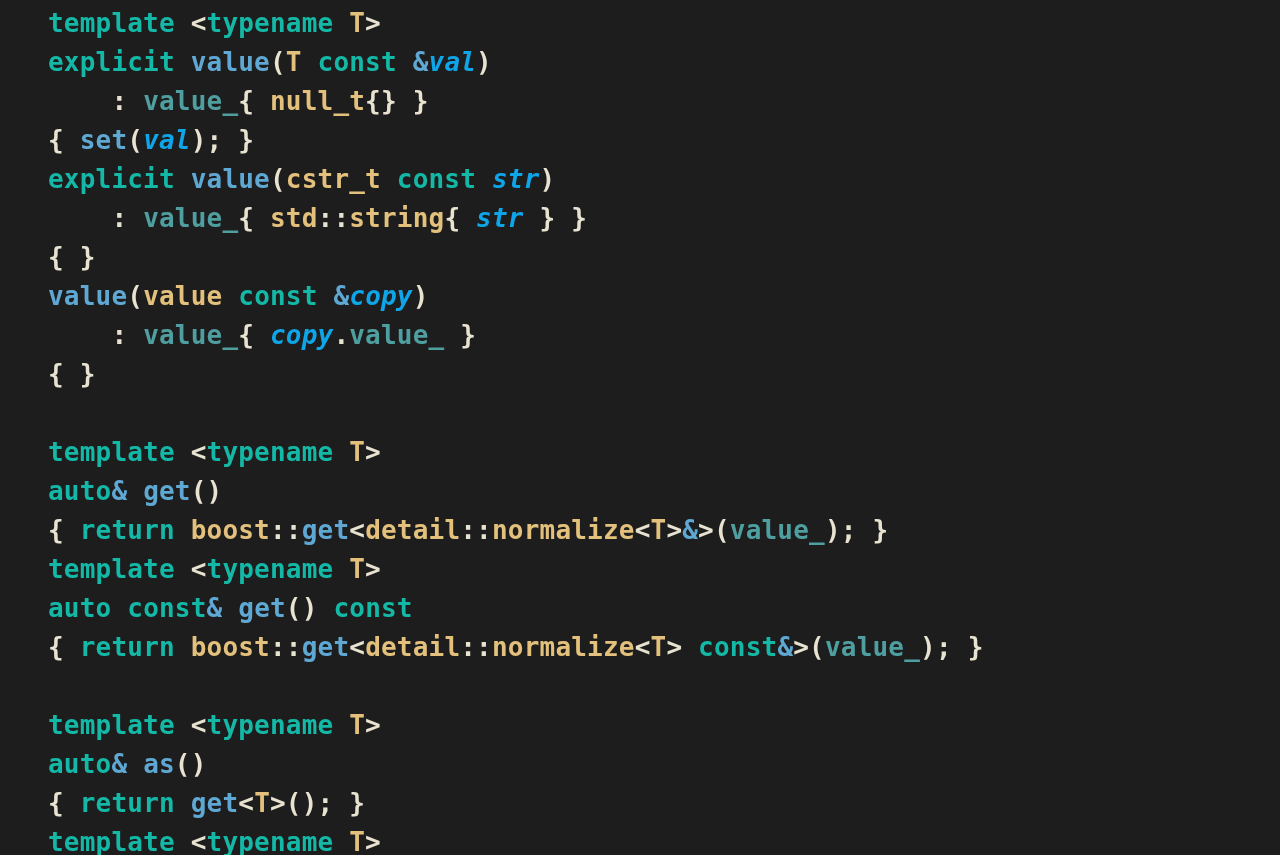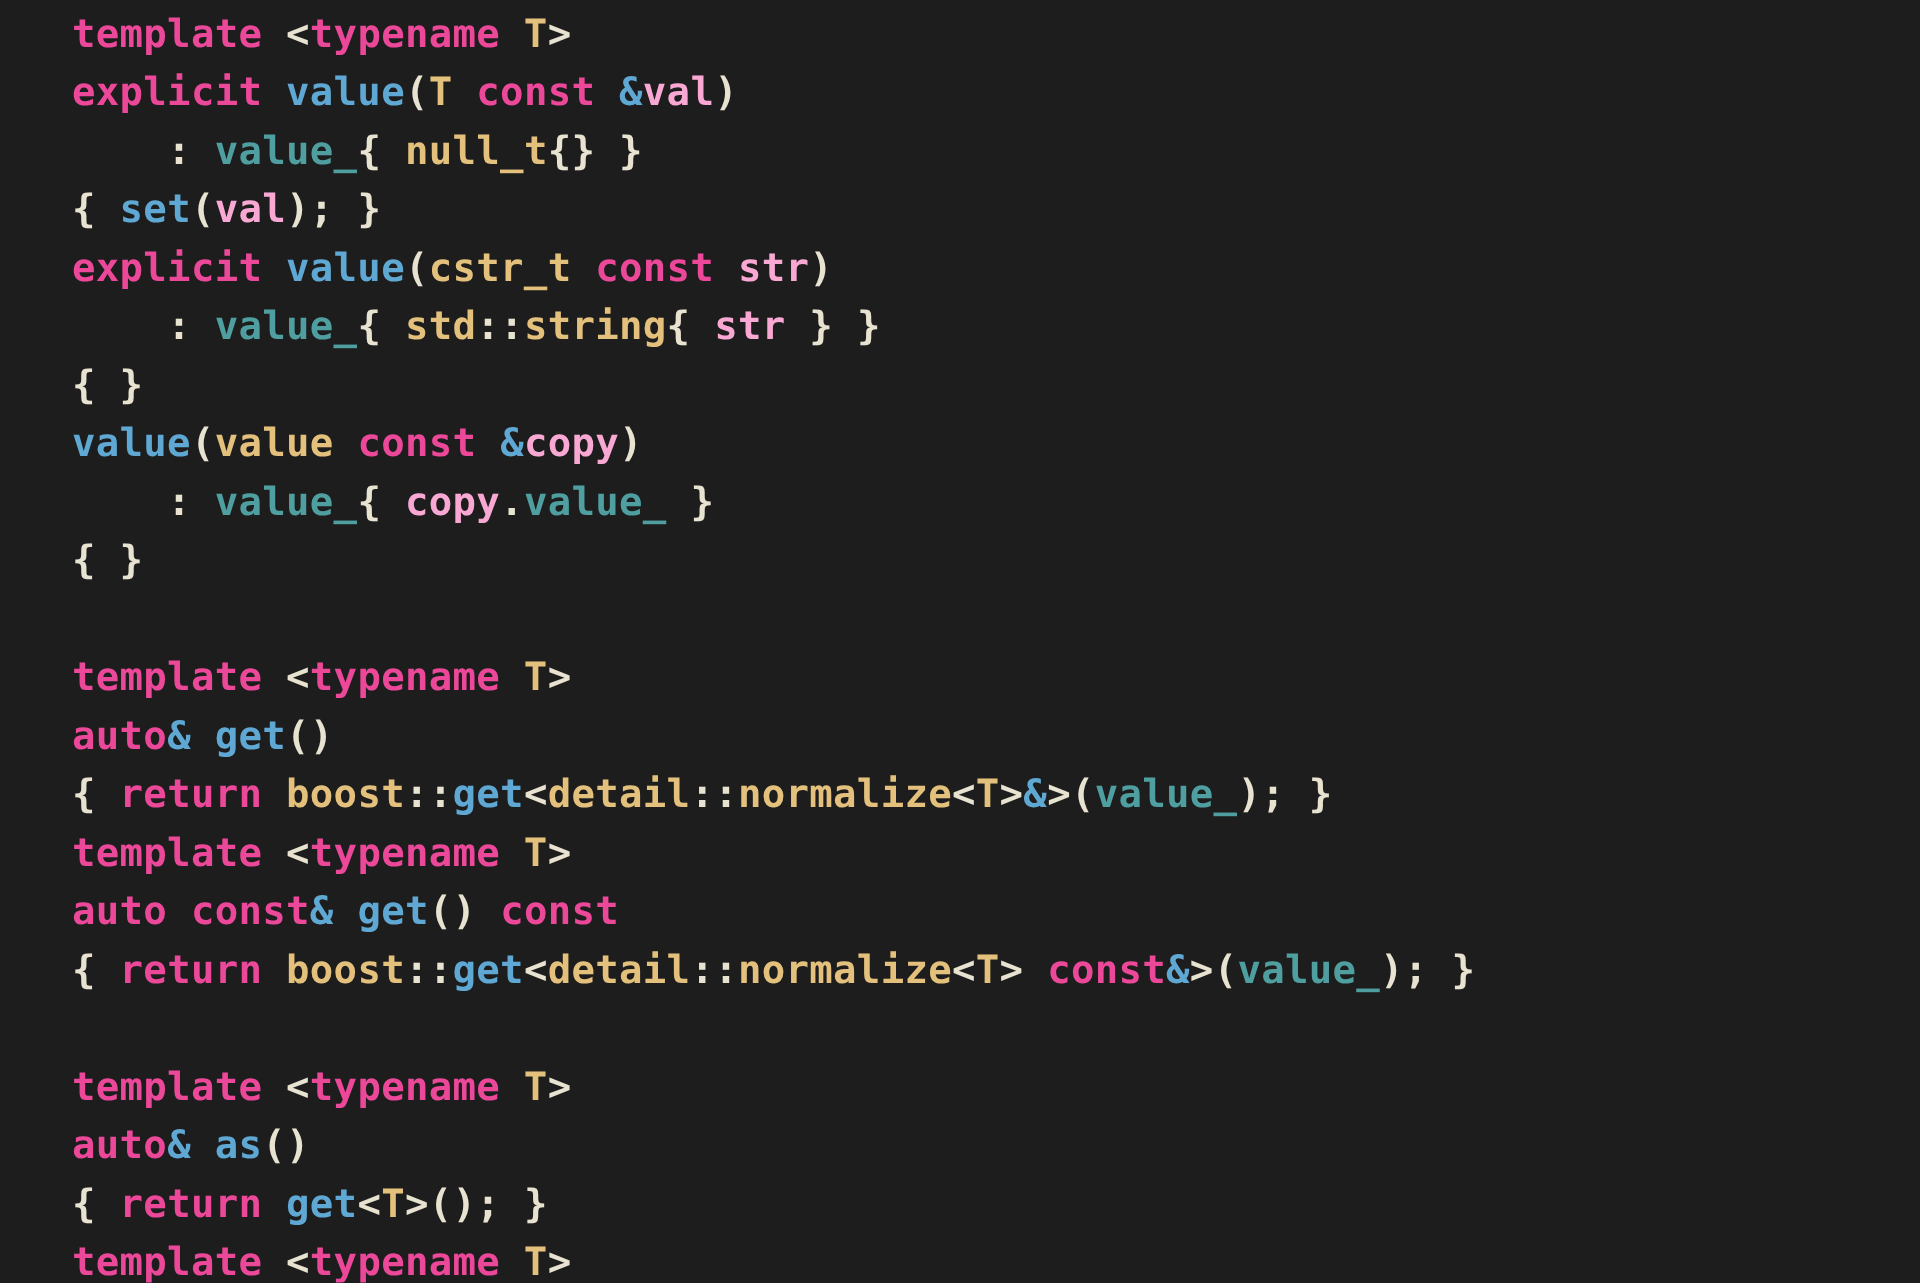--- a/index.html
+++ b/index.html
@@ -14,25 +14,25 @@
     margin: 0;
     padding: 4px 0 0 48px;
     font-family: "Menlo", "Consolas", "DejaVu Sans Mono", monospace;
     font-size: 26px;
     line-height: 39px;
     font-weight: 600;
     letter-spacing: 0.2px;
     color: #e8e2d0;
     white-space: pre;
   }
-  .kw    { color: #ec4899; }     
+  .kw    { color: #14b8a6; }     
   .type  { color: #e3c07b; }     
   .func  { color: #5fa8d3; }     
   .mem   { color: #4f9ea0; }  
-  .param { color: #f9a8d4; }     
+  .param { color: #0ea5e9; font-style: italic; }     
   .op    { color: #5fa8d3; }     
   .plain { color: #e8e2d0; }
 </style>
 </head>
 <body>
 
 <pre class="code"><span><span class="kw">template</span><span class="plain"> </span><span class="plain">&lt;</span><span class="kw">typename</span><span class="plain"> </span><span class="type">T</span><span class="plain">&gt;</span></span>
 <span><span class="kw">explicit</span><span class="plain"> </span><span class="func">value</span><span class="plain">(</span><span class="type">T</span><span class="plain"> </span><span class="kw">const</span><span class="plain"> </span><span class="op">&amp;</span><span class="param">val</span><span class="plain">)</span></span>
 <span><span class="plain">    </span><span class="plain">:</span><span class="plain"> </span><span class="mem">value_</span><span class="plain">{</span><span class="plain"> </span><span class="type">null_t</span><span class="plain">{</span><span class="plain">}</span><span class="plain"> </span><span class="plain">}</span></span>
 <span><span class="plain">{</span><span class="plain"> </span><span class="func">set</span><span class="plain">(</span><span class="param">val</span><span class="plain">)</span><span class="plain">;</span><span class="plain"> </span><span class="plain">}</span></span>

